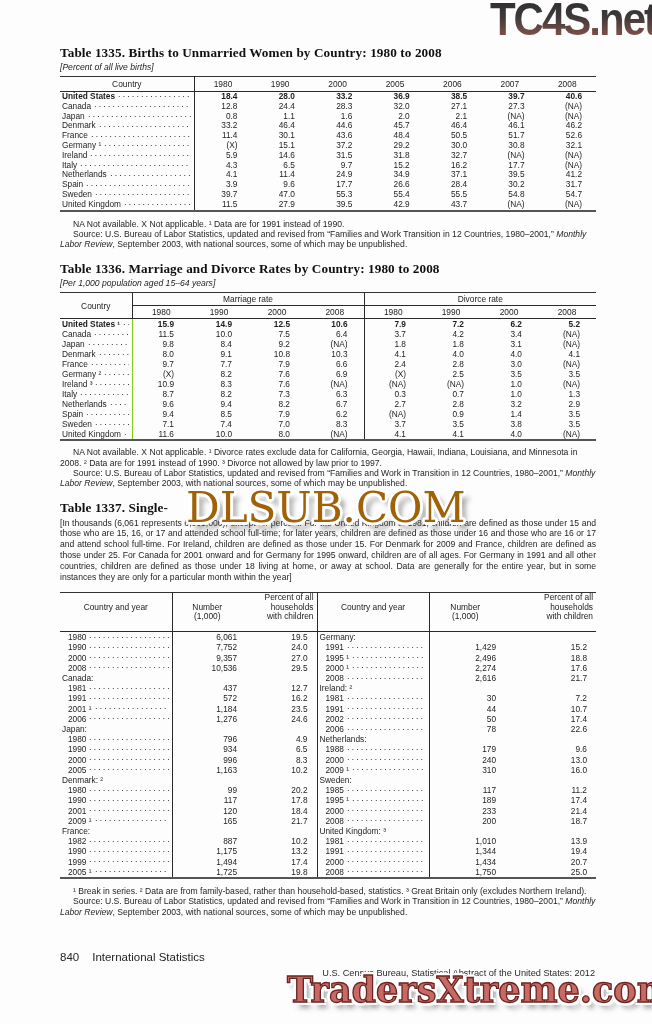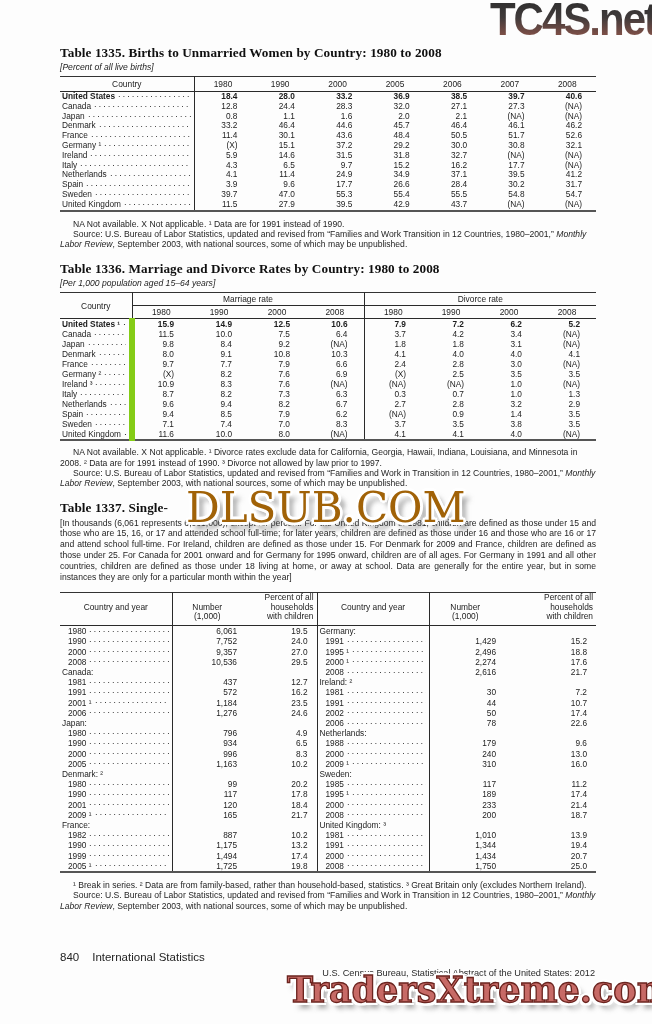--- a/index.html
+++ b/index.html
@@ -33,31 +33,31 @@
   .t1335 tbody tr:first-child td { font-weight:700; }
 
   
   .t1336 col.c-cty { width:72px; } .t1336 col.c-v { width:58px; }
   .t1336 th.cty { border-right:1px solid #2a2a2a; border-bottom:1.5px solid #2a2a2a; vertical-align:middle; text-align:center; }
   .t1336 th.grp { height:13px; text-align:center; vertical-align:middle; border-bottom:1px solid #2a2a2a; }
   .t1336 th.grp.gdiv { border-right:1px solid #2a2a2a; }
   .t1336 tr.yrrow th { height:13px; text-align:center; vertical-align:middle; border-bottom:1.5px solid #2a2a2a; }
   .t1336 tr.yrrow th:nth-child(4) { border-right:1px solid #2a2a2a; }
   .t1336 td { line-height:10px; height:10px; }
-  .t1336 td.cty { border-right:6px solid #84cc16; }
+  .t1336 td.cty { border-right:1px solid #84cc16; }
   .t1336 td.v { text-align:right; padding-right:16px; }
   .t1336 td:nth-child(5) { border-right:1px solid #2a2a2a; }
   .t1336 tbody tr:first-child td { font-weight:700; }
 
   
   .t1337 { margin-top:9px; }
   .t1337 col.c1 { width:112px; } .t1337 col.c2 { width:70px; } .t1337 col.c3 { width:75px; }
   .t1337 col.c4 { width:112px; } .t1337 col.c5 { width:72px; } .t1337 col.c6 { width:95px; }
   .t1337 thead th { border-bottom:1.2px solid #2a2a2a; white-space:pre-line; line-height:9.8px;
-                    vertical-align:bottom; padding-bottom:3px;margin-top:28px; }
+                    vertical-align:bottom; padding-bottom:9px;margin-top:28px; }
   .t1337 th.cyh { text-align:center; vertical-align:middle; }
   .t1337 th.numh { text-align:center; }
   .t1337 th.pcth { text-align:right; padding-right:3px; }
   .t1337 th:nth-child(1), .t1337 th:nth-child(3), .t1337 th:nth-child(4),
   .t1337 td:nth-child(1), .t1337 td:nth-child(3), .t1337 td:nth-child(4) { border-right:1px solid #2a2a2a; }
   .t1337 th:nth-child(6), .t1337 td:nth-child(6) { border-right:none; }
   .t1337 td { line-height:10.2px; height:10.2px; }
   .t1337 td.num { text-align:right; padding-right:5px; }
   .t1337 td.pct { text-align:right; padding-right:9px; }
   .t1337 td.cy .dots { display:none; }

